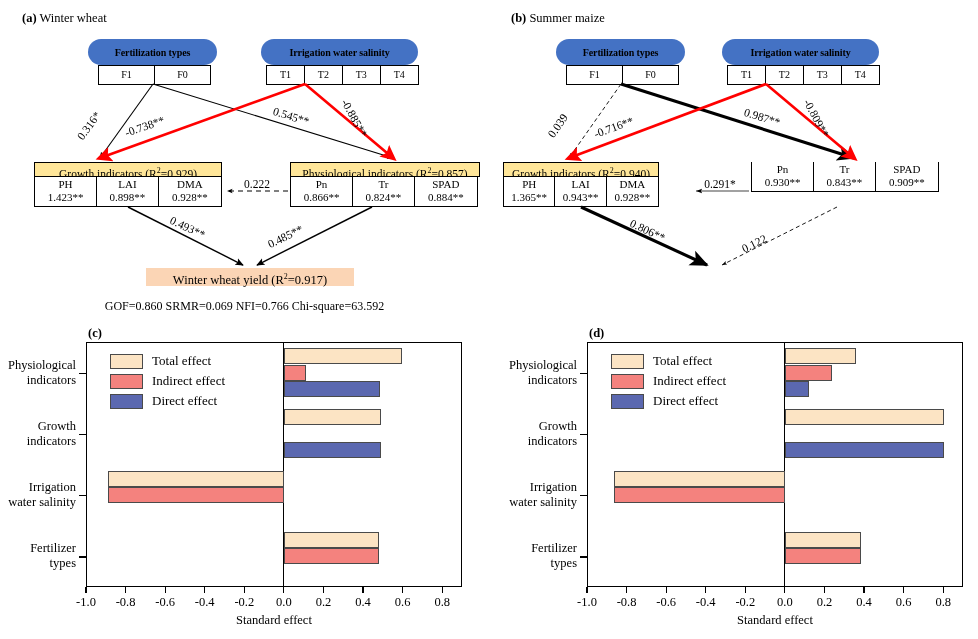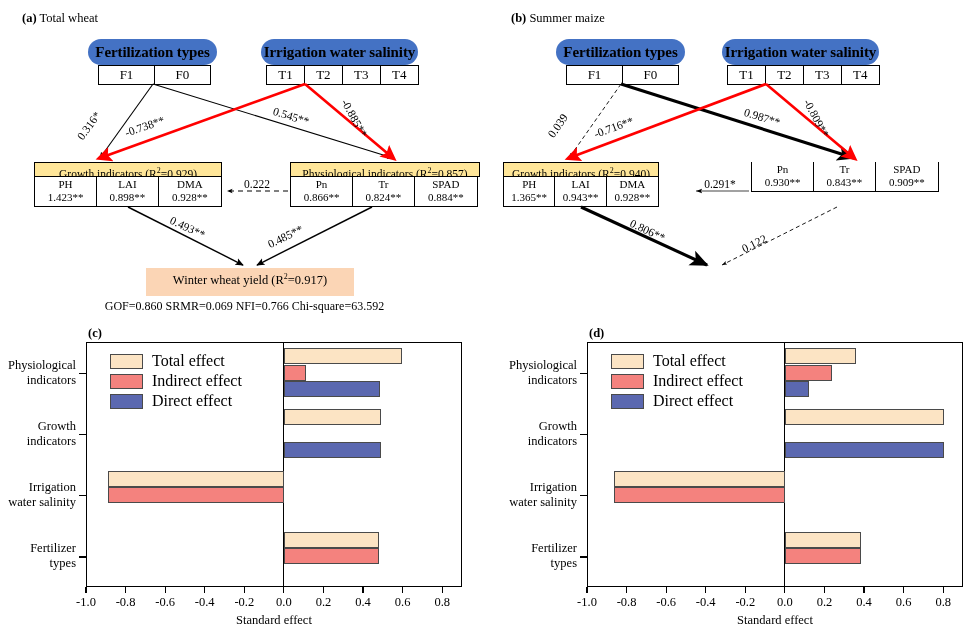--- a/index.html
+++ b/index.html
@@ -6,65 +6,65 @@
   body{width:978px;height:639px;position:relative;
        font-family:"Liberation Serif","DejaVu Serif",serif;color:#000;
        -webkit-font-smoothing:antialiased;}
   .panel{position:absolute;}
   
   .pcap{position:absolute;font-size:12.5px;}
   .pcap b{font-weight:bold;}
   
   .sem{position:absolute;top:0;left:0;width:489px;height:318px;}
   .lozenge{position:absolute;background:#4472c4;color:#000;font-weight:bold;
-           border-radius:13px;text-align:center;font-size:15px;
+           border-radius:13px;text-align:center;font-size:10px;
            display:flex;align-items:center;justify-content:center;
            letter-spacing:-0.1px;}
   .cells{position:absolute;display:flex;}
   .cells .c{border:1.1px solid #000;background:#fff;text-align:center;
-            font-size:13px;line-height:14px;margin-left:-1.1px;
+            font-size:10px;line-height:14px;margin-left:-1.1px;
             display:flex;align-items:center;justify-content:center;}
   .cells .c:first-child{margin-left:0;}
   .constructbox{position:absolute;}
   .chdr{border:1.1px solid #000;background:#ffe699;text-align:center;
         font-size:11.5px;line-height:15px;height:15px;box-sizing:border-box;}
   .crow{display:flex;}
   .crow .cc{border:1.1px solid #000;border-top:none;background:#fff;
             text-align:center;font-size:11px;line-height:13px;
             margin-left:-1.1px;padding:1px 0 2px;box-sizing:border-box;}
   .crow .cc:first-child{margin-left:0;}
   .yieldbox{position:absolute;background:#fbd5b5;border:none;text-align:center;
-            font-size:12.5px;line-height:18px;height:28px;}
+            font-size:12.5px;line-height:18px;height:18px;}
   .gof{position:absolute;font-size:12px;text-align:center;white-space:nowrap;}
   svg{position:absolute;top:0;left:0;overflow:visible;}
   .elab{font-family:"Liberation Serif","DejaVu Serif",serif;font-size:11.5px;fill:#000;}
   sup{font-size:8px;vertical-align:super;}
   
   .chart{position:absolute;}
   .plotframe{position:absolute;border:1.4px solid #000;background:#fff;box-sizing:border-box;}
   .zeroline{position:absolute;background:#000;width:1.4px;}
   .bar{position:absolute;border:1px solid #4a4a4a;box-sizing:border-box;}
   .ytick{position:absolute;background:#000;height:1.2px;}
   .xtick{position:absolute;background:#000;width:1.2px;}
   .xtl{position:absolute;font-size:12.5px;text-align:center;}
   .ytl{position:absolute;font-size:12.5px;text-align:right;line-height:15px;}
   .axtitle{position:absolute;font-size:12.5px;text-align:center;}
   .legend{position:absolute;}
   .legend .row{display:flex;align-items:center;height:20px;}
   .legend .sw{width:33px;height:15px;border:1px solid #4a4a4a;box-sizing:border-box;}
-  .legend .lt{font-size:16px;margin-left:9px;}
+  .legend .lt{font-size:13px;margin-left:9px;}
 </style>
 </head>
 <body>
 
 <div class="panel sem" style="left:0;top:0;">
 
   <div class="pcap" style="left:22px;top:11px;">
     <b>(a)</b>
-    <span>Total wheat</span>
+    <span>Winter wheat</span>
   </div>
 
   <div class="lozenge" style="left:88px;top:39px;width:129px;height:26px;">Fertilization types</div>
   <div class="cells" style="left:98px;top:65px;">
     <div class="c" style="width:55px;height:18px;">F1</div>
     <div class="c" style="width:55px;height:18px;">F0</div>
   </div>
 
   <div class="lozenge" style="left:261px;top:39px;width:157px;height:26px;">Irrigation water salinity</div>
   <div class="cells" style="left:266px;top:65px;">

